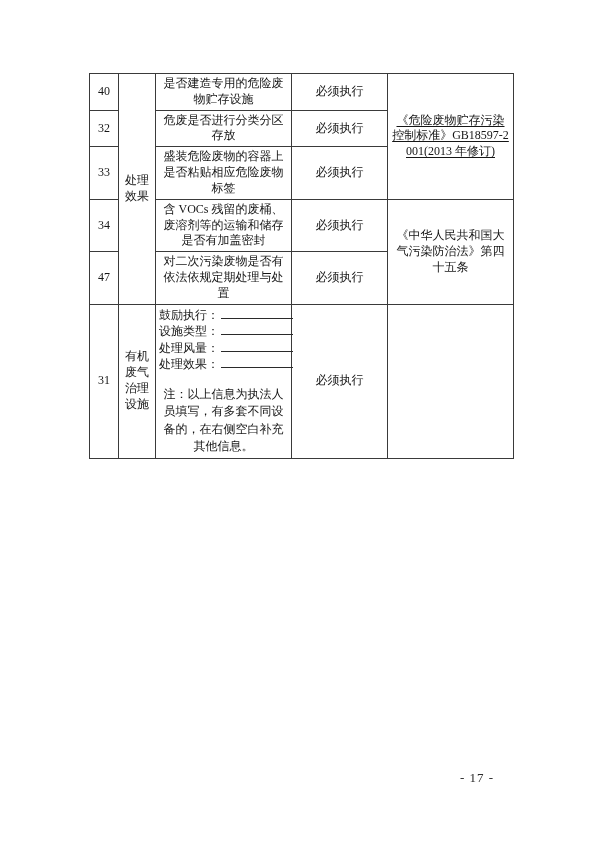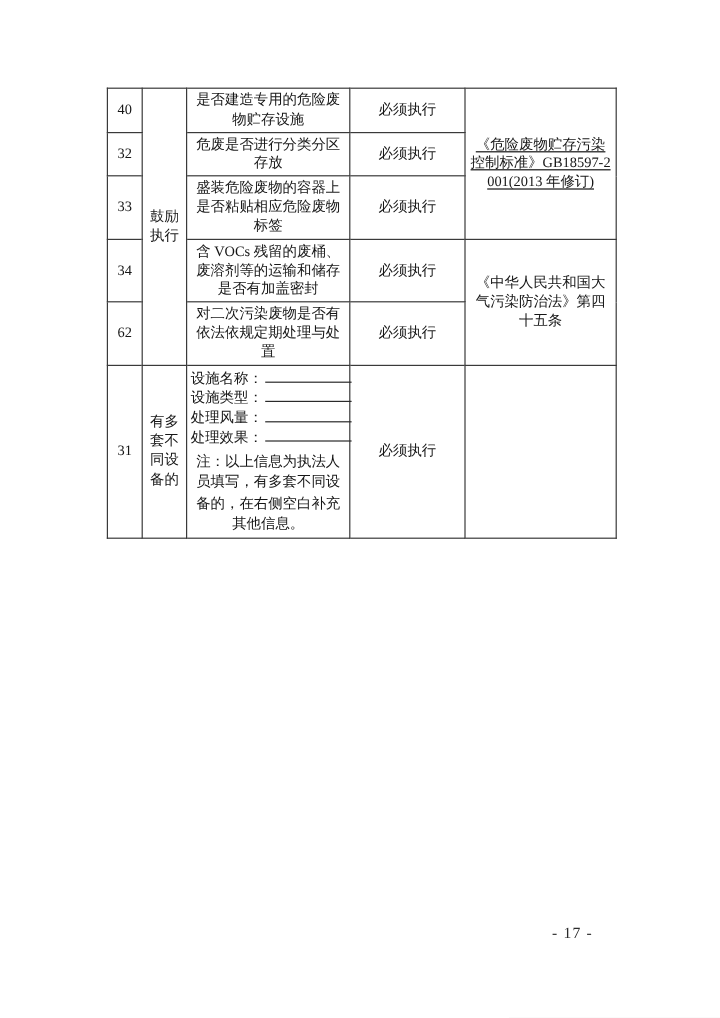--- a/index.html
+++ b/index.html
@@ -50,21 +50,21 @@
   }
   .form-line { white-space: nowrap; line-height: 1.38; }
   .blank-line {
     display: inline-block;
     width: 72px;
     height: 11px;
     border-bottom: 1px solid #2a2a2a;
     margin-left: 2px;
     vertical-align: baseline;
   }
-  .form-note { line-height: 1.45; margin-top: 3px; }
+  .form-note { line-height: 1.45; margin-top: 13px; }
   .page-number {
     position: absolute;
     left: 460px;
     top: 770px;
     font-size: 13px;
     color: #2a2a2a;
     letter-spacing: 1px;
   }
 </style>
 </head>
@@ -76,21 +76,21 @@
     <colgroup>
       <col style="width:29px">
       <col style="width:37px">
       <col style="width:136px">
       <col style="width:96px">
       <col style="width:126px">
     </colgroup>
     <tbody>
       <tr style="height:32px">
         <td class="num-cell">40</td>
-        <td class="category-cell" rowspan="5">鼓励执行</td>
+        <td class="category-cell" rowspan="5">处理效果</td>
         <td class="item-cell">是否建造专用的危险废物贮存设施</td>
         <td class="req-cell">必须执行</td>
         <td class="ref-cell underlined" rowspan="3">
           <span class="ref-text">《危险废物贮存污染控制标准》GB18597-2001(2013 年修订)</span>
         </td>
       </tr>
       <tr style="height:31px">
         <td class="num-cell">32</td>
         <td class="item-cell">危废是否进行分类分区存放</td>
         <td class="req-cell">必须执行</td>
@@ -102,29 +102,29 @@
       </tr>
       <tr style="height:44px">
         <td class="num-cell">34</td>
         <td class="item-cell">含 VOCs 残留的废桶、废溶剂等的运输和储存是否有加盖密封</td>
         <td class="req-cell">必须执行</td>
         <td class="ref-cell" rowspan="2">
           <span class="ref-text">《中华人民共和国大气污染防治法》第四十五条</span>
         </td>
       </tr>
       <tr style="height:48px">
-        <td class="num-cell">62</td>
+        <td class="num-cell">47</td>
         <td class="item-cell">对二次污染废物是否有依法依规定期处理与处置</td>
         <td class="req-cell">必须执行</td>
       </tr>
       <tr style="height:125px">
         <td class="num-cell">31</td>
-        <td class="category-cell">有多套不同设备的</td>
+        <td class="category-cell">有机废气治理设施</td>
         <td class="form-cell">
-          <div class="form-line"><span>设施名称：</span><span class="blank-line"></span></div>
+          <div class="form-line"><span>鼓励执行：</span><span class="blank-line"></span></div>
           <div class="form-line"><span>设施类型：</span><span class="blank-line"></span></div>
           <div class="form-line"><span>处理风量：</span><span class="blank-line"></span></div>
           <div class="form-line"><span>处理效果：</span><span class="blank-line"></span></div>
           <div class="form-note">注：以上信息为执法人员填写，有多套不同设备的，在右侧空白补充其他信息。</div>
         </td>
         <td class="req-cell">必须执行</td>
         <td class="ref-cell">
           <span class="ref-text"></span>
         </td>
       </tr>

